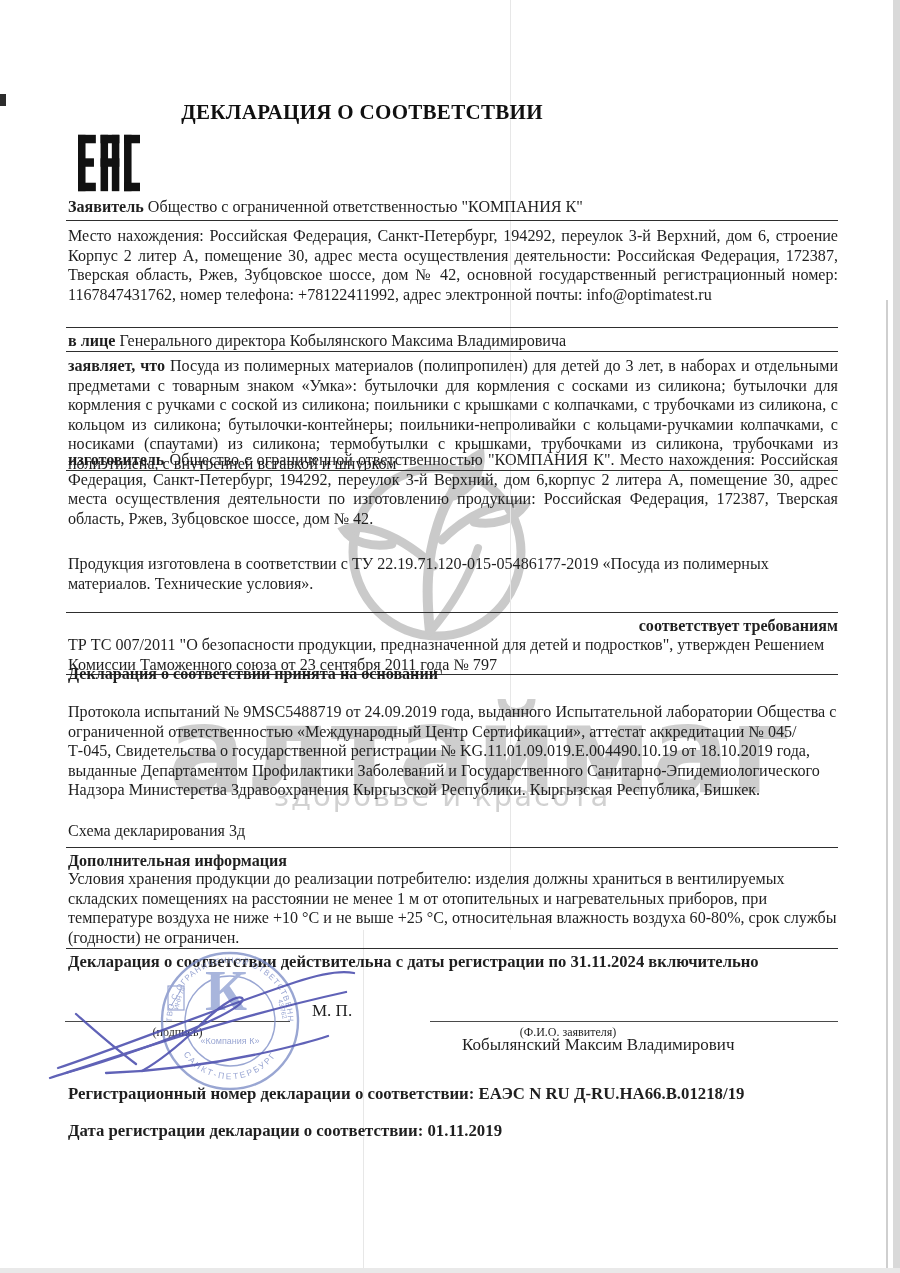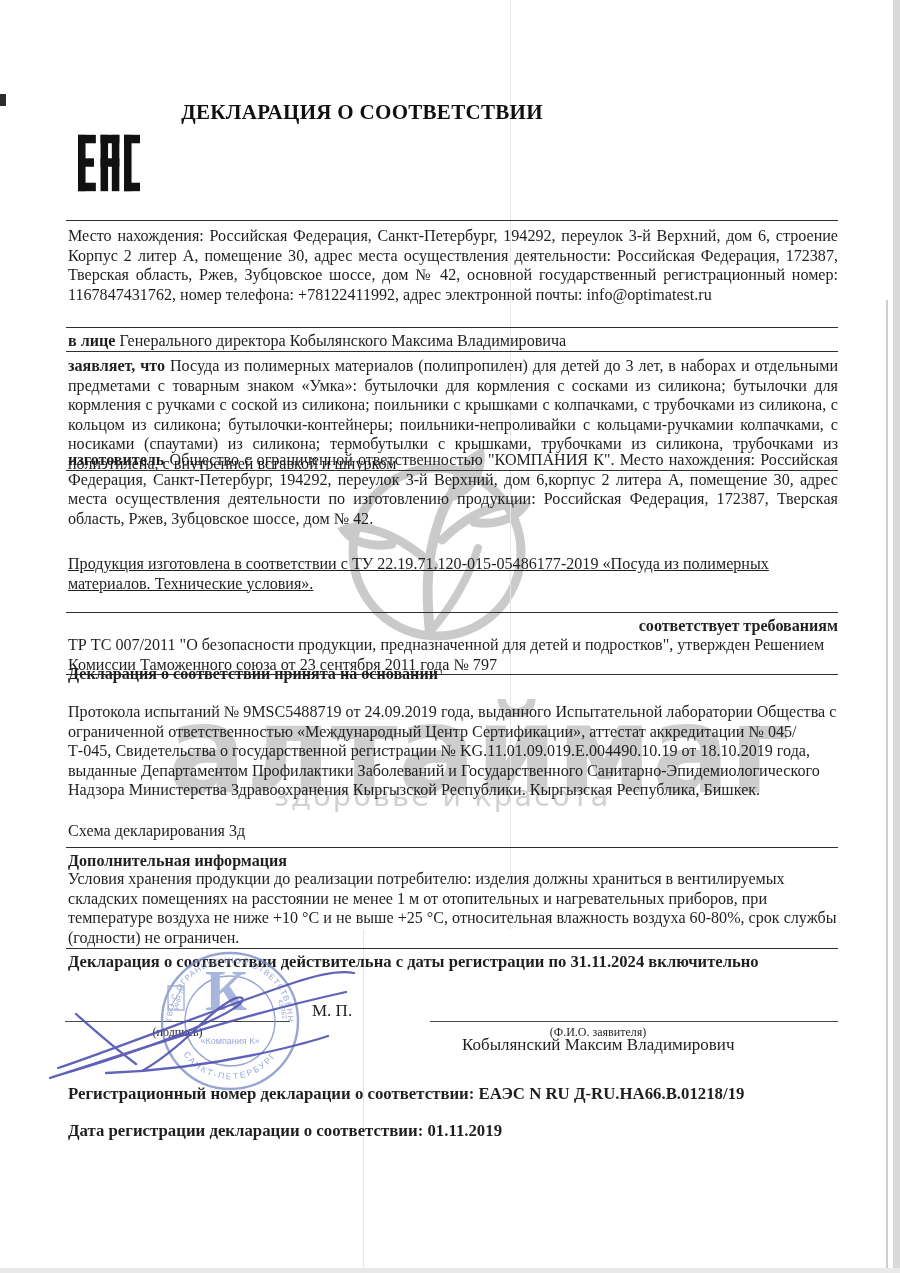--- a/index.html
+++ b/index.html
@@ -56,20 +56,24 @@
       <rect x="24" y="0" width="8" height="60"></rect>
         <rect x="36" y="0" width="8" height="60"></rect>
       <rect x="24" y="0" width="20" height="9"></rect>
         <rect x="24" y="25" width="20" height="9"></rect>
       <rect x="49" y="0" width="8" height="60"></rect>
         <rect x="49" y="0" width="17" height="9"></rect>
       <rect x="49" y="51" width="17" height="9"></rect>
     </g>
   </svg>
 
+  <div class="layer para" style="top:197px;">
+    <span class="bold">Заявитель</span>
+    <span>Общество с ограниченной ответственностью "КОМПАНИЯ К"</span>
+  </div>
   <div class="layer rule" style="top:220px;"></div>
 
   <div class="layer para just" style="top:226px;height:101px;">Место нахождения: Российская Федерация, Санкт-Петербург, 194292, переулок 3-й Верхний, дом 6, строение Корпус 2 литер А, помещение 30, адрес места осуществления деятельности: Российская Федерация, 172387, Тверская область, Ржев, Зубцовское шоссе, дом № 42, основной государственный регистрационный номер: 1167847431762, номер телефона: +78122411992, адрес электронной почты: info@optimatest.ru</div>
   <div class="layer rule" style="top:327px;"></div>
 
   <div class="layer para" style="top:331px;height:20px;">
     <span class="bold">в лице</span>
     <span>Генерального директора Кобылянского Максима Владимировича</span>
   </div>
   <div class="layer rule" style="top:351px;"></div>
@@ -77,21 +81,21 @@
   <div class="layer para just" style="top:356px;height:114px;">
     <span class="bold">заявляет, что</span>
     <span>Посуда из полимерных материалов (полипропилен) для детей до 3 лет,  в наборах и отдельными предметами с товарным знаком «Умка»: бутылочки для кормления с сосками из силикона; бутылочки для кормления с ручками с соской из силикона; поильники с крышками с колпачками, с трубочками из силикона, с кольцом из силикона; бутылочки-контейнеры; поильники-непроливайки с кольцами-ручкамии колпачками, с носиками (спаутами) из силикона; термобутылки с крышками, трубочками из силикона, трубочками из полиэтилена, с внутренней вставкой и шнурком</span>
   </div>
   <div class="layer rule" style="top:470px;"></div>
 
   <div class="layer para just" style="top:450px;height:79px;">
     <span class="bold">изготовитель</span>
     <span>Общество с ограниченной ответственностью "КОМПАНИЯ К". Место нахождения: Российская Федерация, Санкт-Петербург, 194292, переулок 3-й Верхний, дом 6,корпус 2 литера А, помещение 30, адрес места осуществления деятельности по изготовлению продукции: Российская Федерация, 172387, Тверская область, Ржев, Зубцовское шоссе, дом № 42.</span>
   </div>
-  <div class="layer para" style="top:554px;height:40px;text-decoration:underline;">Продукция изготовлена в соответствии с ТУ 22.19.71.120-015-05486177-2019 «Посуда из полимерных материалов. Технические условия».</div>
+  <div class="layer para" style="top:554px;height:40px;">Продукция изготовлена в соответствии с ТУ 22.19.71.120-015-05486177-2019 «Посуда из полимерных материалов. Технические условия».</div>
   <div class="layer rule" style="top:612px;"></div>
 
   <div class="layer para bold" style="top:616px;text-align:right;">соответствует требованиям</div>
   <div class="layer para" style="top:635px;height:40px;">ТР ТС 007/2011 "О безопасности продукции, предназначенной для детей и подростков", утвержден Решением Комиссии Таможенного союза от 23 сентября 2011 года № 797</div>
   <div class="layer rule" style="top:674px;"></div>
 
   <div class="layer para bold" style="top:664px;">Декларация о соответствии принята на основании</div>
   <div class="layer para" style="top:702px;height:119px;">Протокола испытаний № 9MSC5488719 от 24.09.2019 года, выданного Испытательной лаборатории Общества с ограниченной ответственностью «Международный Центр Сертификации», аттестат аккредитации № 045/Т-045, Свидетельства о государственной регистрации № KG.11.01.09.019.E.004490.10.19 от 18.10.2019 года, выданные Департаментом Профилактики Заболеваний и Государственного Санитарно-Эпидемиологического Надзора Министерства Здравоохранения Кыргызской Республики. Кыргызская Республика, Бишкек.</div>
   <div class="layer para" style="top:821px;height:20px;">Схема декларирования 3д</div>
   <div class="layer rule" style="top:847px;"></div>
@@ -131,18 +135,18 @@
       <path d="M 58,121 C 110,119 162,113 224,99 C 250,93 268,88 280,84"></path>
       <path d="M 28,62 C 46,78 68,97 88,112"></path>
     </g>
   </svg>
 
   <div class="layer sigline" style="left:65px;top:1021px;width:225px;"></div>
   <div class="layer small" style="left:65px;top:1025px;width:225px;text-align:center;">(подпись)</div>
   <div class="layer" style="left:312px;top:1001px;font-size:17px;">М. П.</div>
   <div class="layer" style="left:462px;top:999px;font-size:17px;margin-top:36px;">Кобылянский Максим Владимирович</div>
   <div class="layer sigline" style="left:430px;top:1021px;width:408px;"></div>
-  <div class="layer small" style="left:448px;top:1025px;width:300px;text-align:center;">(Ф.И.О. заявителя)</div>
+  <div class="layer small" style="left:418px;top:1025px;width:300px;text-align:center;">(Ф.И.О. заявителя)</div>
 
   <div class="layer foot" style="top:1084px;">Регистрационный номер декларации о соответствии: ЕАЭС N RU Д-RU.НА66.В.01218/19</div>
   <div class="layer foot" style="top:1121px;">Дата регистрации декларации о соответствии: 01.11.2019</div>
 
 </div>
 
 </body></html>

